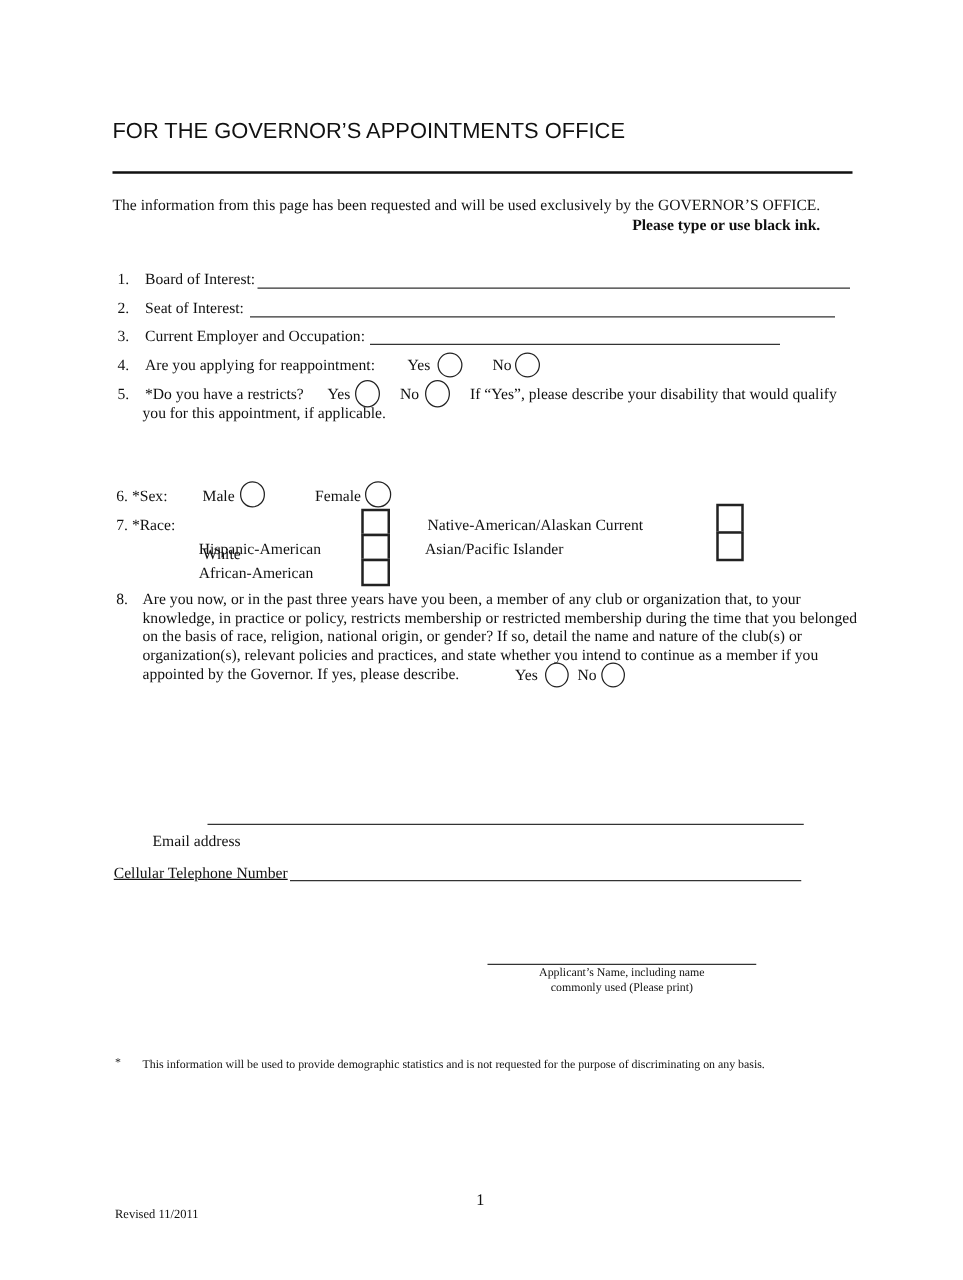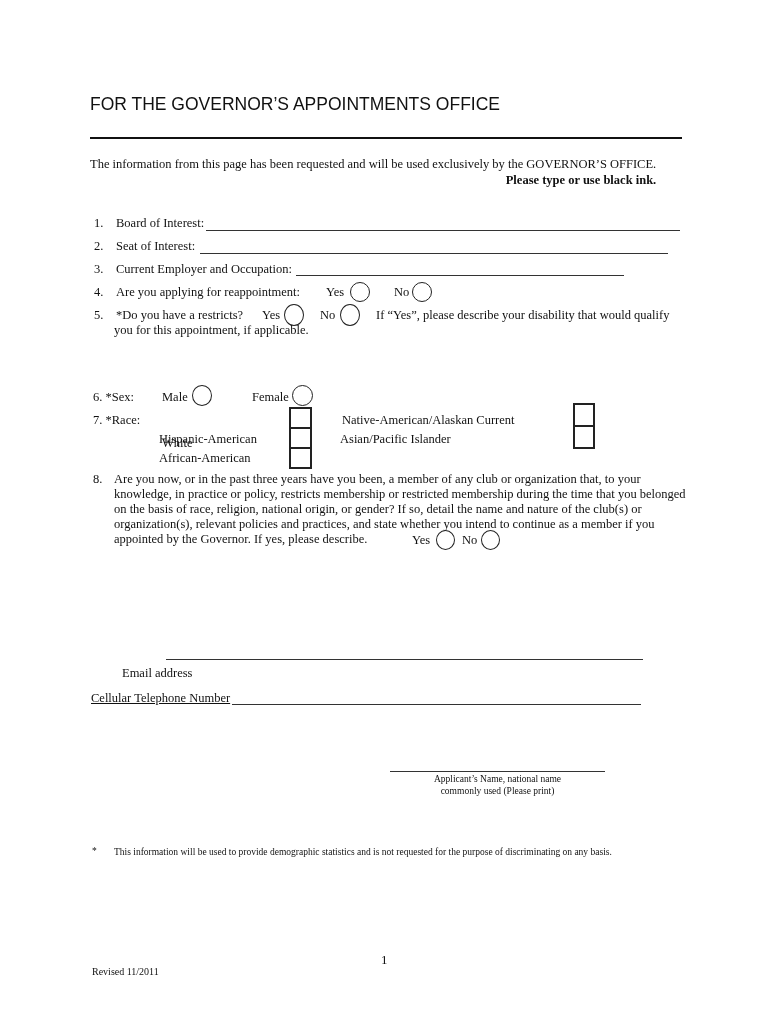--- a/index.html
+++ b/index.html
@@ -87,21 +87,21 @@
 <div class="circle" style="left:481px; top:530px; width:19px; height:20px;"></div>
 
 <span class="abs" style="left:94px; top:666px;margin-left:28px;">Email address</span>
 <div class="uline" style="left:166px; width:477px; top:659px;"></div>
 
 <span class="abs" style="left:91px; top:691px;text-decoration:underline;">Cellular Telephone Number</span>
 <div class="uline" style="left:232px; width:409px; top:704px;"></div>
 
 <div class="uline" style="left:390px; width:215px; top:771px;"></div>
 <div class="sigcap">
-  <div>Applicant’s Name, national name</div>
+  <div>Applicant’s Name, including name</div>
   <div>commonly used (Please print)</div>
 </div>
 
 <span class="abs small" style="left:92px; top:846px;">*</span>
 <span class="abs small" style="left:114px; top:847px;">This information will be used to provide demographic statistics and is not requested for the purpose of discriminating on any basis.</span>
 
 <span class="abs" style="left:381px; top:952px; font-size:13px;">1</span>
 <span class="abs small" style="left:92px; top:966px; font-size:10px;">Revised 11/2011</span>
 
 </body></html>

